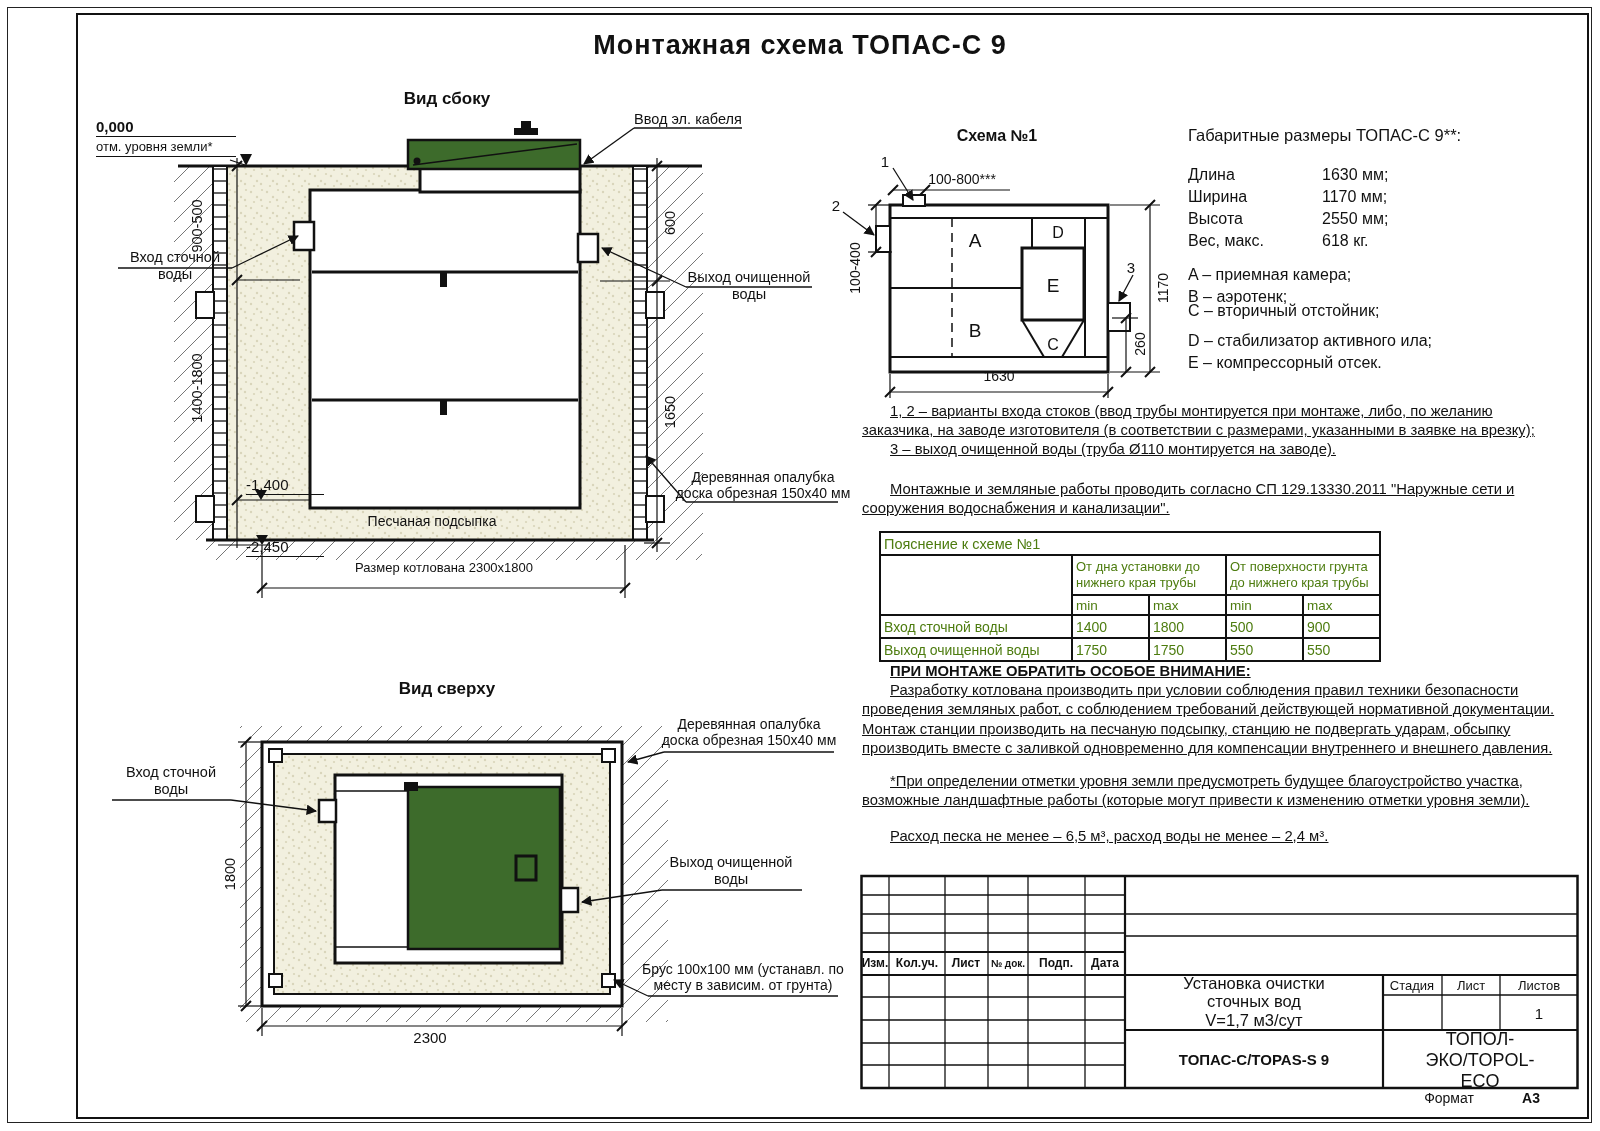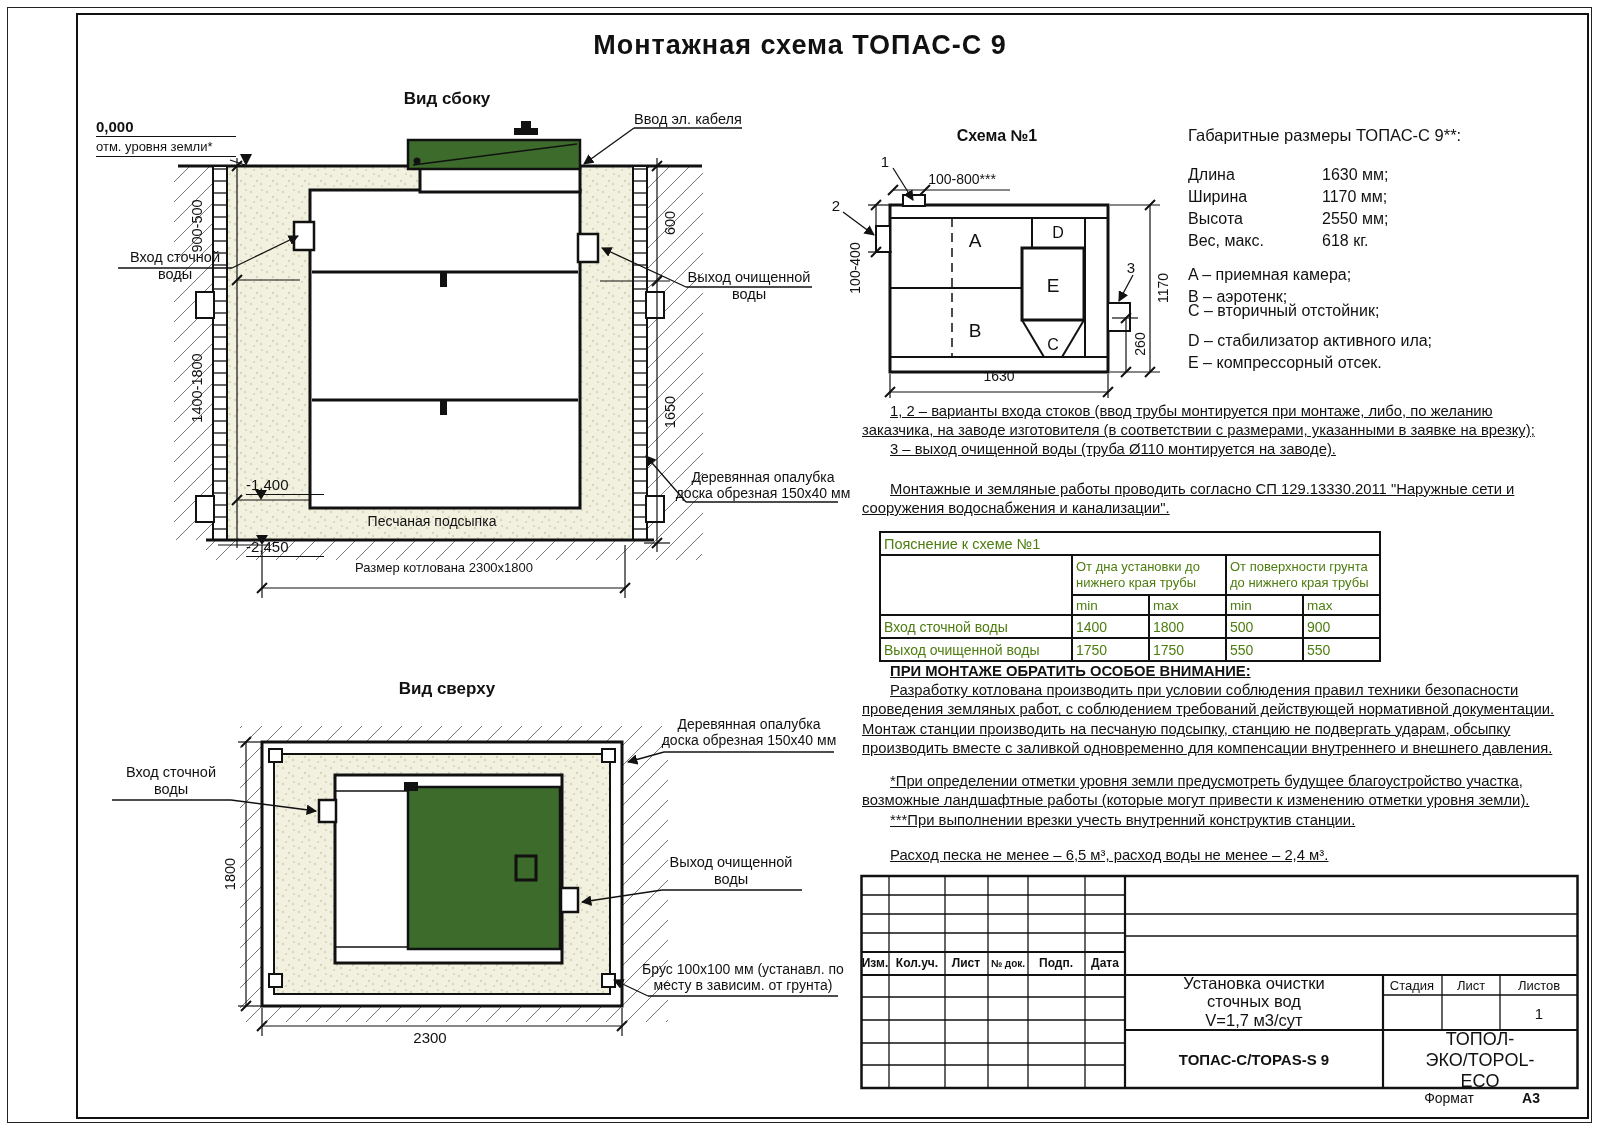--- a/index.html
+++ b/index.html
@@ -334,21 +334,20 @@
       <td>550</td>
       <td>550</td>
     </tr>
   </tbody>
     </table>
 
   <div class="flow" style="left:862px;top:662px;width:702px">
     <p class="b">ПРИ МОНТАЖЕ ОБРАТИТЬ ОСОБОЕ ВНИМАНИЕ:</p>
     <p>Разработку котлована производить при условии соблюдения правил техники безопасности проведения земляных работ, с соблюдением требований действующей нормативной документации. Монтаж станции производить на песчаную подсыпку, станцию не подвергать ударам, обсыпку производить вместе с заливкой одновременно для компенсации внутреннего и внешнего давления.</p>
     <p style="margin-top:14px">*При определении отметки уровня земли предусмотреть будущее благоустройство участка, возможные ландшафтные работы (которые могут привести к изменению отметки уровня земли).</p>
-    <p>***При выполнении врезки учесть внутренний конструктив станции.</p>
     <p class="uline" style="margin-top:16px">Расход песка не менее – 6,5 м³, расход воды не менее – 2,4 м³.</p>
   </div>
 
   <svg style="left:860px;top:874px" width="720" height="216" viewBox="0 0 720 216">
     <rect x="1.5" y="2" width="716" height="212" fill="#fff" stroke="#111" stroke-width="2.5"></rect>
     <g stroke="#111" stroke-width="1.3">
       <line x1="29" y1="2" x2="29" y2="214"></line>
         <line x1="85" y1="2" x2="85" y2="214"></line>
       <line x1="128" y1="2" x2="128" y2="214"></line>
         <line x1="168" y1="2" x2="168" y2="214"></line>

